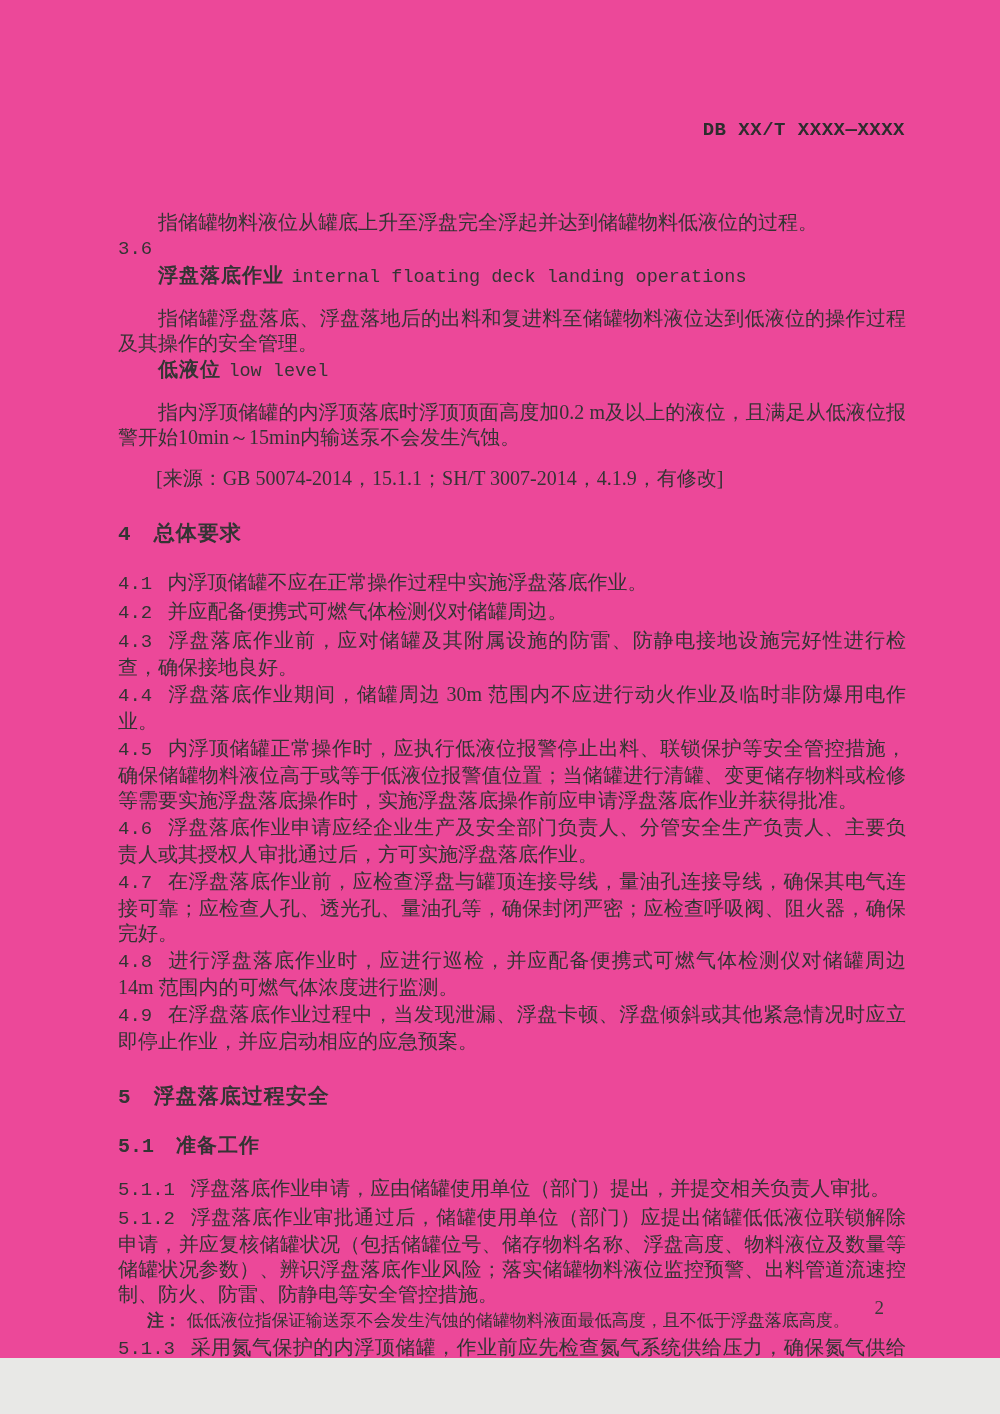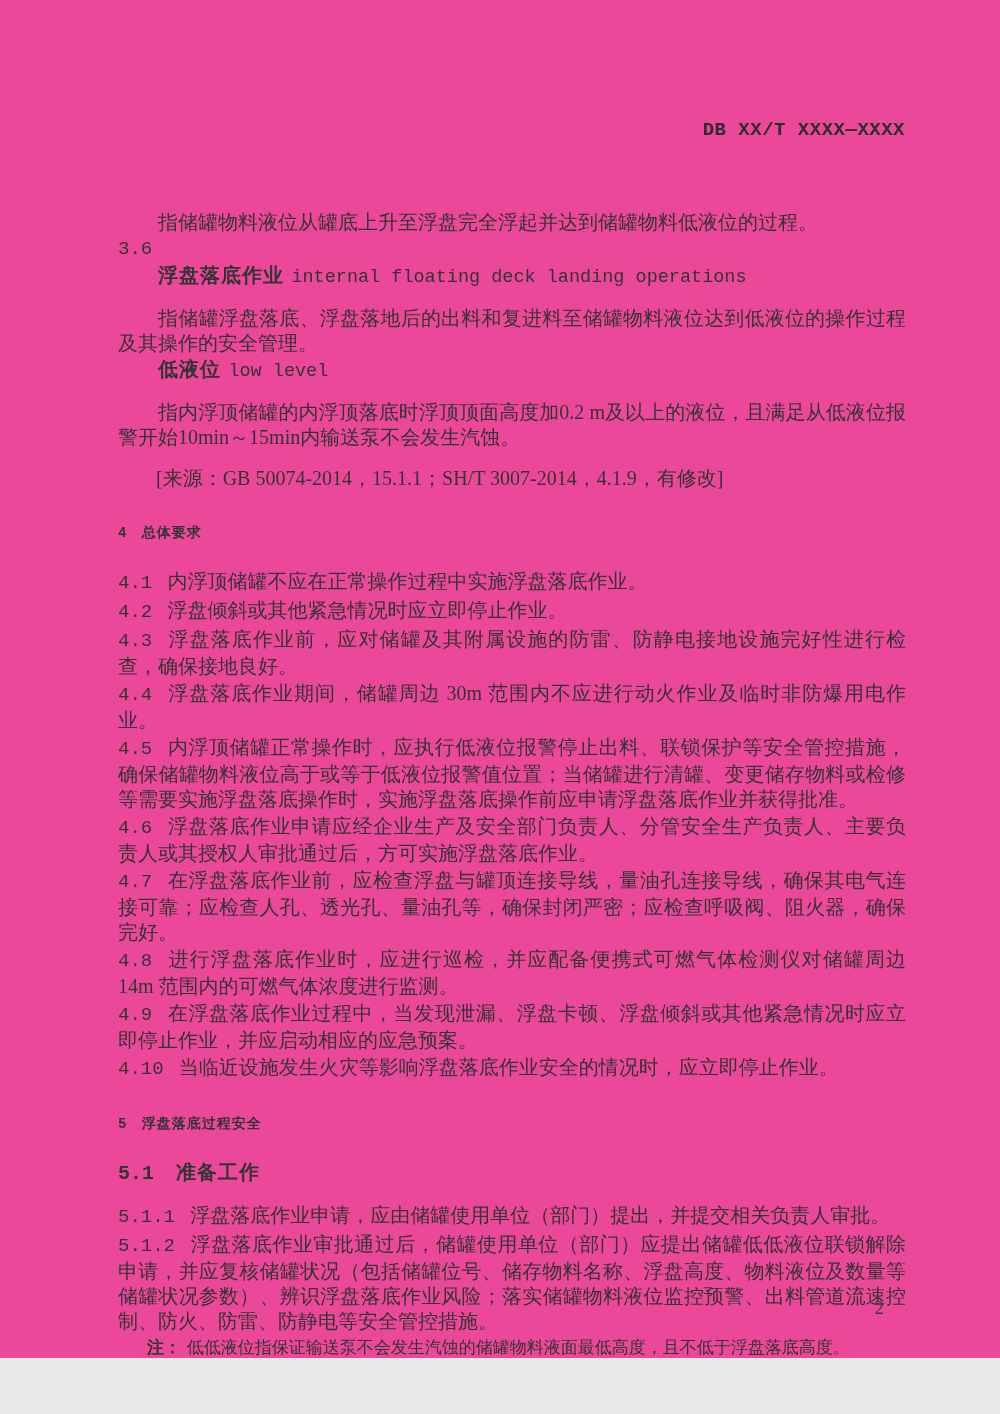--- a/index.html
+++ b/index.html
@@ -47,21 +47,21 @@
   }
   .term-en {
     font-family: "Liberation Mono", monospace;
     font-size: 18.5px;
     margin-left: 0.4em;
   }
   .p-source { text-indent: 1.9em; }
   .h1 {
     font-family: "Liberation Sans", sans-serif;
     font-weight: bold;
-    font-size: 14px;
+    font-size: 21px;
     margin: 29px 0 23px 0 !important;
     letter-spacing: 1px;
   }
   .h2 {
     font-family: "Liberation Sans", sans-serif;
     font-weight: bold;
     font-size: 20px;
     margin: 23px 0 17px 0 !important;
     letter-spacing: 1px;
   }
@@ -112,29 +112,28 @@
     <p class="term-line"><span class="term-zh">浮盘落底作业</span><span class="term-en">internal floating deck landing operations</span></p>
     <p class="p-def">指储罐浮盘落底、浮盘落地后的出料和复进料至储罐物料液位达到低液位的操作过程及其操作的安全管理。</p>
 
     <p class="term-line"><span class="term-zh">低液位</span><span class="term-en">low level</span></p>
     <p class="p-def">指内浮顶储罐的内浮顶落底时浮顶顶面高度加0.2 m及以上的液位，且满足从低液位报警开始10min～15min内输送泵不会发生汽蚀。</p>
     <p class="p-source">[来源：GB 50074-2014，15.1.1；SH/T 3007-2014，4.1.9，有修改]</p>
 
     <p class="h1"><span class="hnum">4</span><span>总体要求</span></p>
 
     <p class="clause"><span class="cnum">4.1</span><span>内浮顶储罐不应在正常操作过程中实施浮盘落底作业。</span></p>
-    <p class="clause"><span class="cnum">4.2</span><span>浮盘倾斜或其他紧急情况时应立即停止作业。</span></p>
+    <p class="clause"><span class="cnum">4.2</span><span>并应配备便携式可燃气体检测仪对储罐周边。</span></p>
     <p class="clause"><span class="cnum">4.3</span><span>浮盘落底作业前，应对储罐及其附属设施的防雷、防静电接地设施完好性进行检查，确保接地良好。</span></p>
     <p class="clause"><span class="cnum">4.4</span><span>浮盘落底作业期间，储罐周边 30m 范围内不应进行动火作业及临时非防爆用电作业。</span></p>
     <p class="clause"><span class="cnum">4.5</span><span>内浮顶储罐正常操作时，应执行低液位报警停止出料、联锁保护等安全管控措施，确保储罐物料液位高于或等于低液位报警值位置；当储罐进行清罐、变更储存物料或检修等需要实施浮盘落底操作时，实施浮盘落底操作前应申请浮盘落底作业并获得批准。</span></p>
     <p class="clause"><span class="cnum">4.6</span><span>浮盘落底作业申请应经企业生产及安全部门负责人、分管安全生产负责人、主要负责人或其授权人审批通过后，方可实施浮盘落底作业。</span></p>
     <p class="clause"><span class="cnum">4.7</span><span>在浮盘落底作业前，应检查浮盘与罐顶连接导线，量油孔连接导线，确保其电气连接可靠；应检查人孔、透光孔、量油孔等，确保封闭严密；应检查呼吸阀、阻火器，确保完好。</span></p>
     <p class="clause"><span class="cnum">4.8</span><span>进行浮盘落底作业时，应进行巡检，并应配备便携式可燃气体检测仪对储罐周边 14m 范围内的可燃气体浓度进行监测。</span></p>
     <p class="clause"><span class="cnum">4.9</span><span>在浮盘落底作业过程中，当发现泄漏、浮盘卡顿、浮盘倾斜或其他紧急情况时应立即停止作业，并应启动相应的应急预案。</span></p>
-    <p class="clause"><span class="cnum">4.10</span><span>当临近设施发生火灾等影响浮盘落底作业安全的情况时，应立即停止作业。</span></p>
 
     <p class="h1"><span class="hnum">5</span><span>浮盘落底过程安全</span></p>
 
     <p class="h2"><span class="hnum">5.1</span><span>准备工作</span></p>
 
     <p class="clause"><span class="cnum">5.1.1</span><span>浮盘落底作业申请，应由储罐使用单位（部门）提出，并提交相关负责人审批。</span></p>
     <p class="clause"><span class="cnum">5.1.2</span><span>浮盘落底作业审批通过后，储罐使用单位（部门）应提出储罐低低液位联锁解除申请，并应复核储罐状况（包括储罐位号、储存物料名称、浮盘高度、物料液位及数量等储罐状况参数）、辨识浮盘落底作业风险；落实储罐物料液位监控预警、出料管道流速控制、防火、防雷、防静电等安全管控措施。</span></p>
 
     <p class="note"><span class="note-label">注：</span><span>低低液位指保证输送泵不会发生汽蚀的储罐物料液面最低高度，且不低于浮盘落底高度。</span></p>
 

